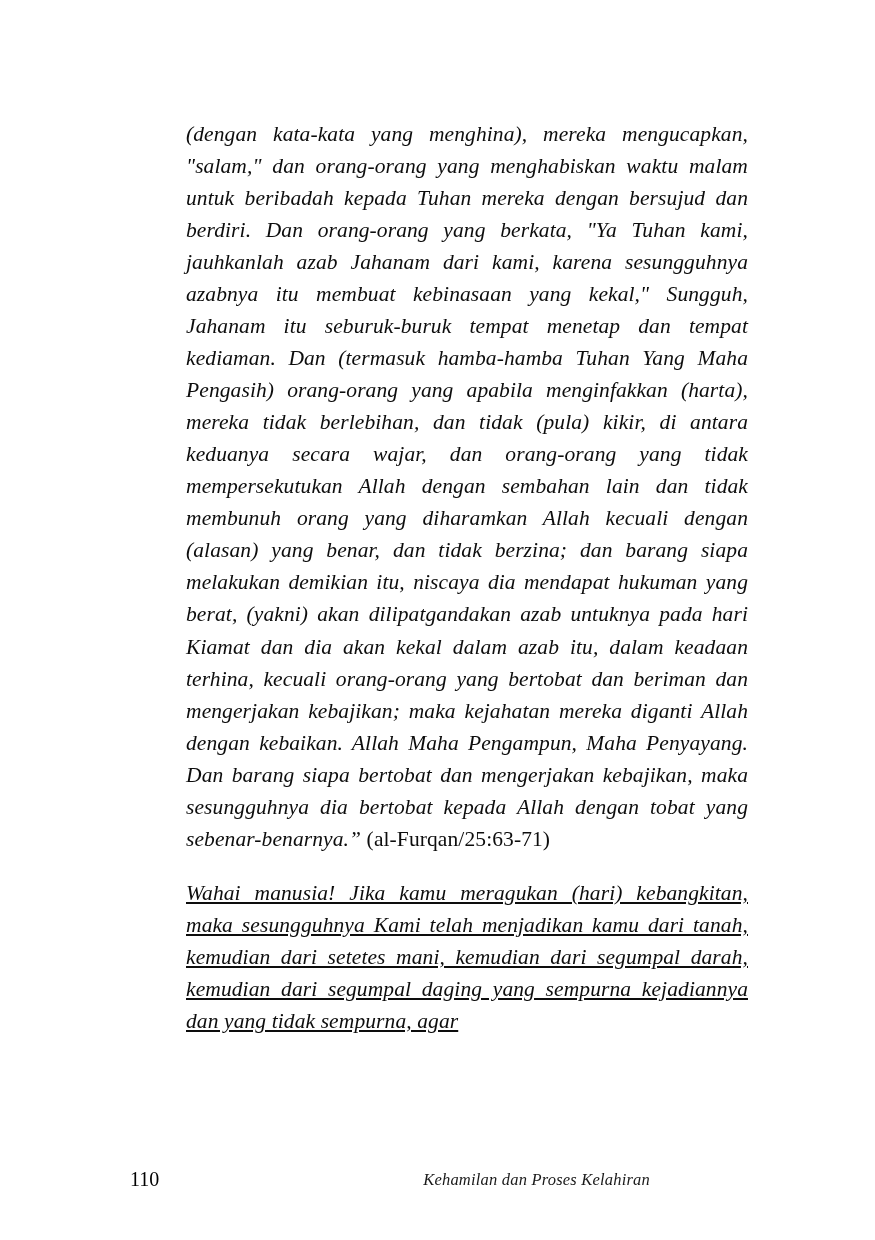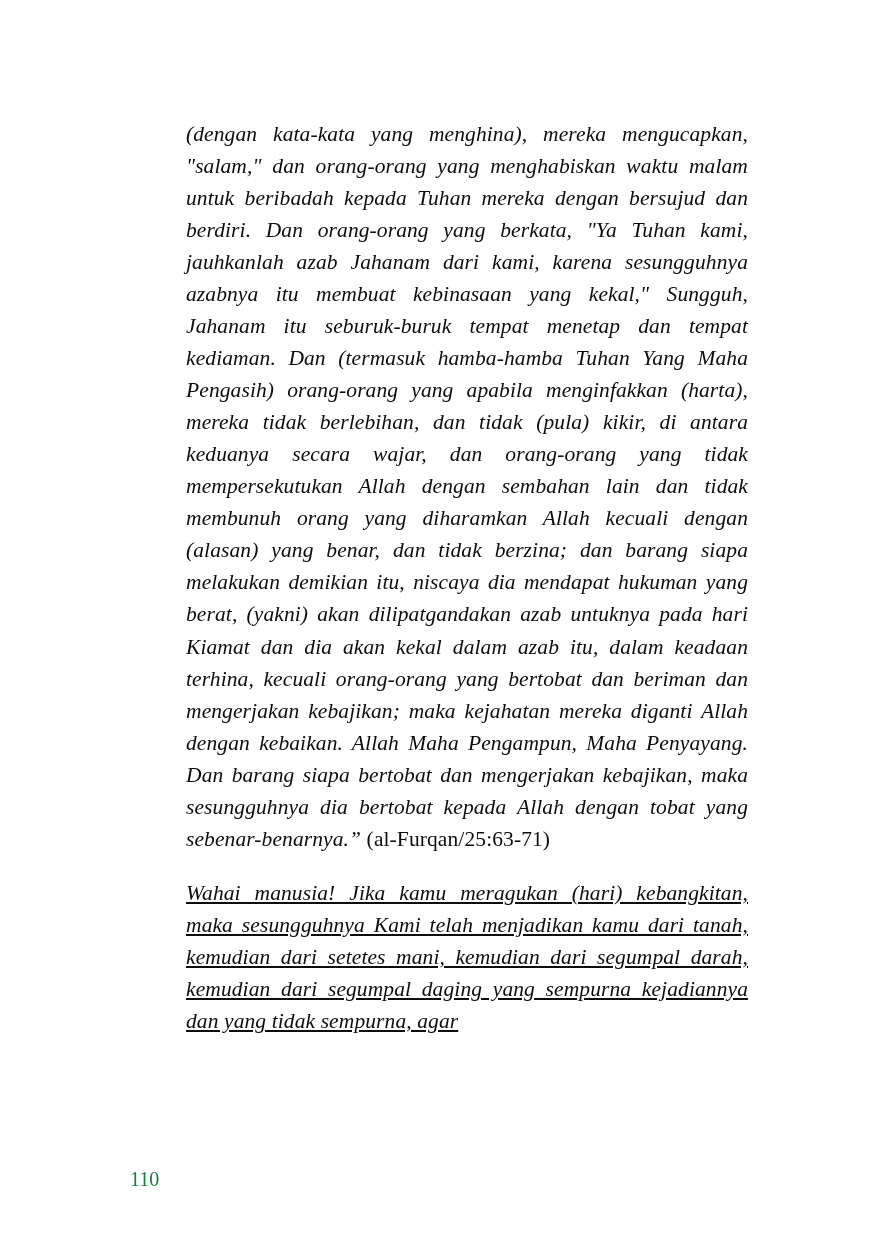--- a/index.html
+++ b/index.html
@@ -44,21 +44,21 @@
     right: 0;
     bottom: 48px;
     height: 24px;
   }
   .folio {
     position: absolute;
     left: 130px;
     top: 0;
     font-size: 20px;
     font-family: "Liberation Serif", serif;
-    color: #15803d;
+    color: #000000;
     font-style: normal;
     text-align: right;
   }
   .running-head {
     position: absolute;
     right: 134px;
     top: 2px;
     font-size: 16.5px;
     font-style: italic;
     color: #1a1a1a;
@@ -73,15 +73,16 @@
   <div class="content">
 
     <p class="para"><span>(dengan kata-kata yang menghina), mereka mengucapkan, "salam," dan orang-orang yang menghabiskan waktu malam untuk beribadah kepada Tuhan mereka dengan bersujud dan berdiri. Dan orang-orang yang berkata, "Ya Tuhan kami, jauhkanlah azab Jahanam dari kami, karena sesungguhnya azabnya itu membuat kebinasaan yang kekal," Sungguh, Jahanam itu seburuk-buruk tempat menetap dan tempat kediaman. Dan (termasuk hamba-hamba Tuhan Yang Maha Pengasih) orang-orang yang apabila menginfakkan (harta), mereka tidak berlebihan, dan tidak (pula) kikir, di antara keduanya secara wajar, dan orang-orang yang tidak mempersekutukan Allah dengan sembahan lain dan tidak membunuh orang yang diharamkan Allah kecuali dengan (alasan) yang benar, dan tidak berzina; dan barang siapa melakukan demikian itu, niscaya dia mendapat hukuman yang berat, (yakni) akan dilipatgandakan azab untuknya pada hari Kiamat dan dia akan kekal dalam azab itu, dalam keadaan terhina, kecuali orang-orang yang bertobat dan beriman dan mengerjakan kebajikan; maka kejahatan mereka diganti Allah dengan kebaikan. Allah Maha Pengampun, Maha Penyayang. Dan barang siapa bertobat dan mengerjakan kebajikan, maka sesungguhnya dia bertobat kepada Allah dengan tobat yang sebenar-benarnya.”</span><span class="ref"> (al-Furqan/25:63-71)</span></p>
 
     <p class="para"><span>Wahai manusia! Jika kamu meragukan (hari) kebangkitan, maka sesungguhnya Kami telah menjadikan kamu dari tanah, kemudian dari setetes mani, kemudian dari segumpal darah, kemudian dari segumpal daging yang sempurna kejadiannya dan yang tidak sempurna, agar</span></p>
 
   </div>
 
   <div class="footer">
     <div class="folio">110</div>
+    <div class="running-head">Kehamilan dan Proses Kelahiran</div>
   </div>
 
 </div>
 
 </body></html>

